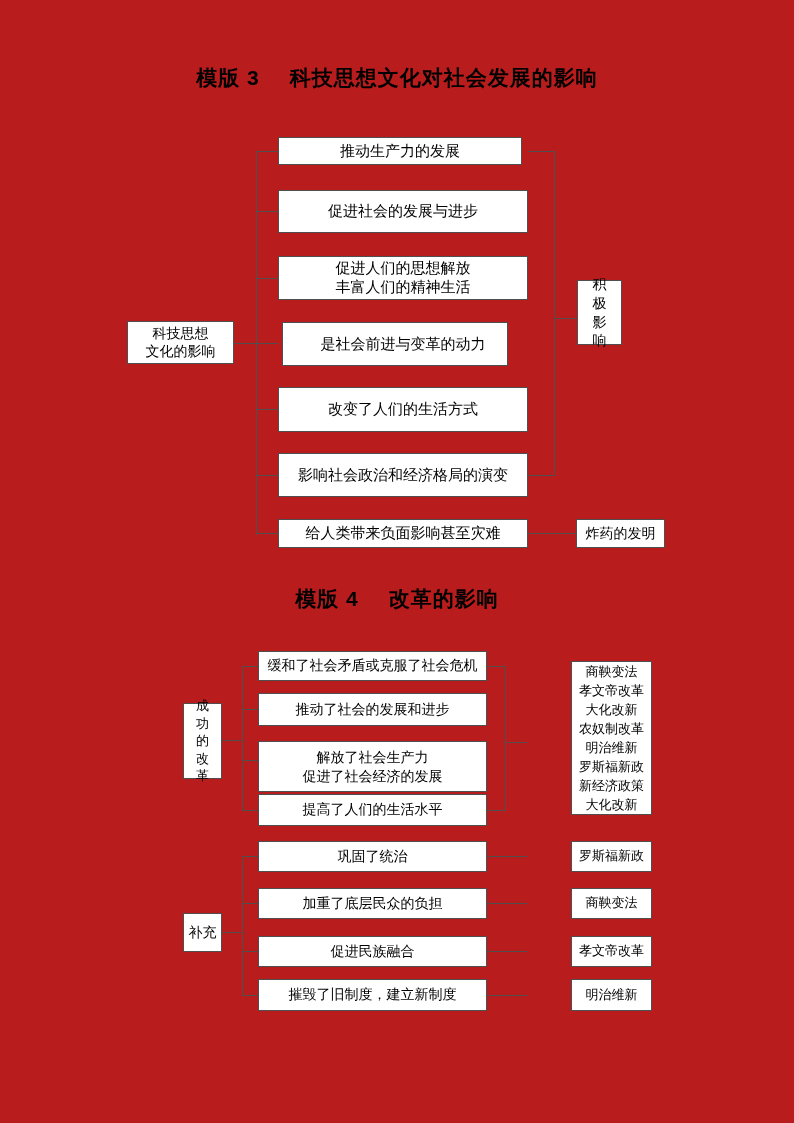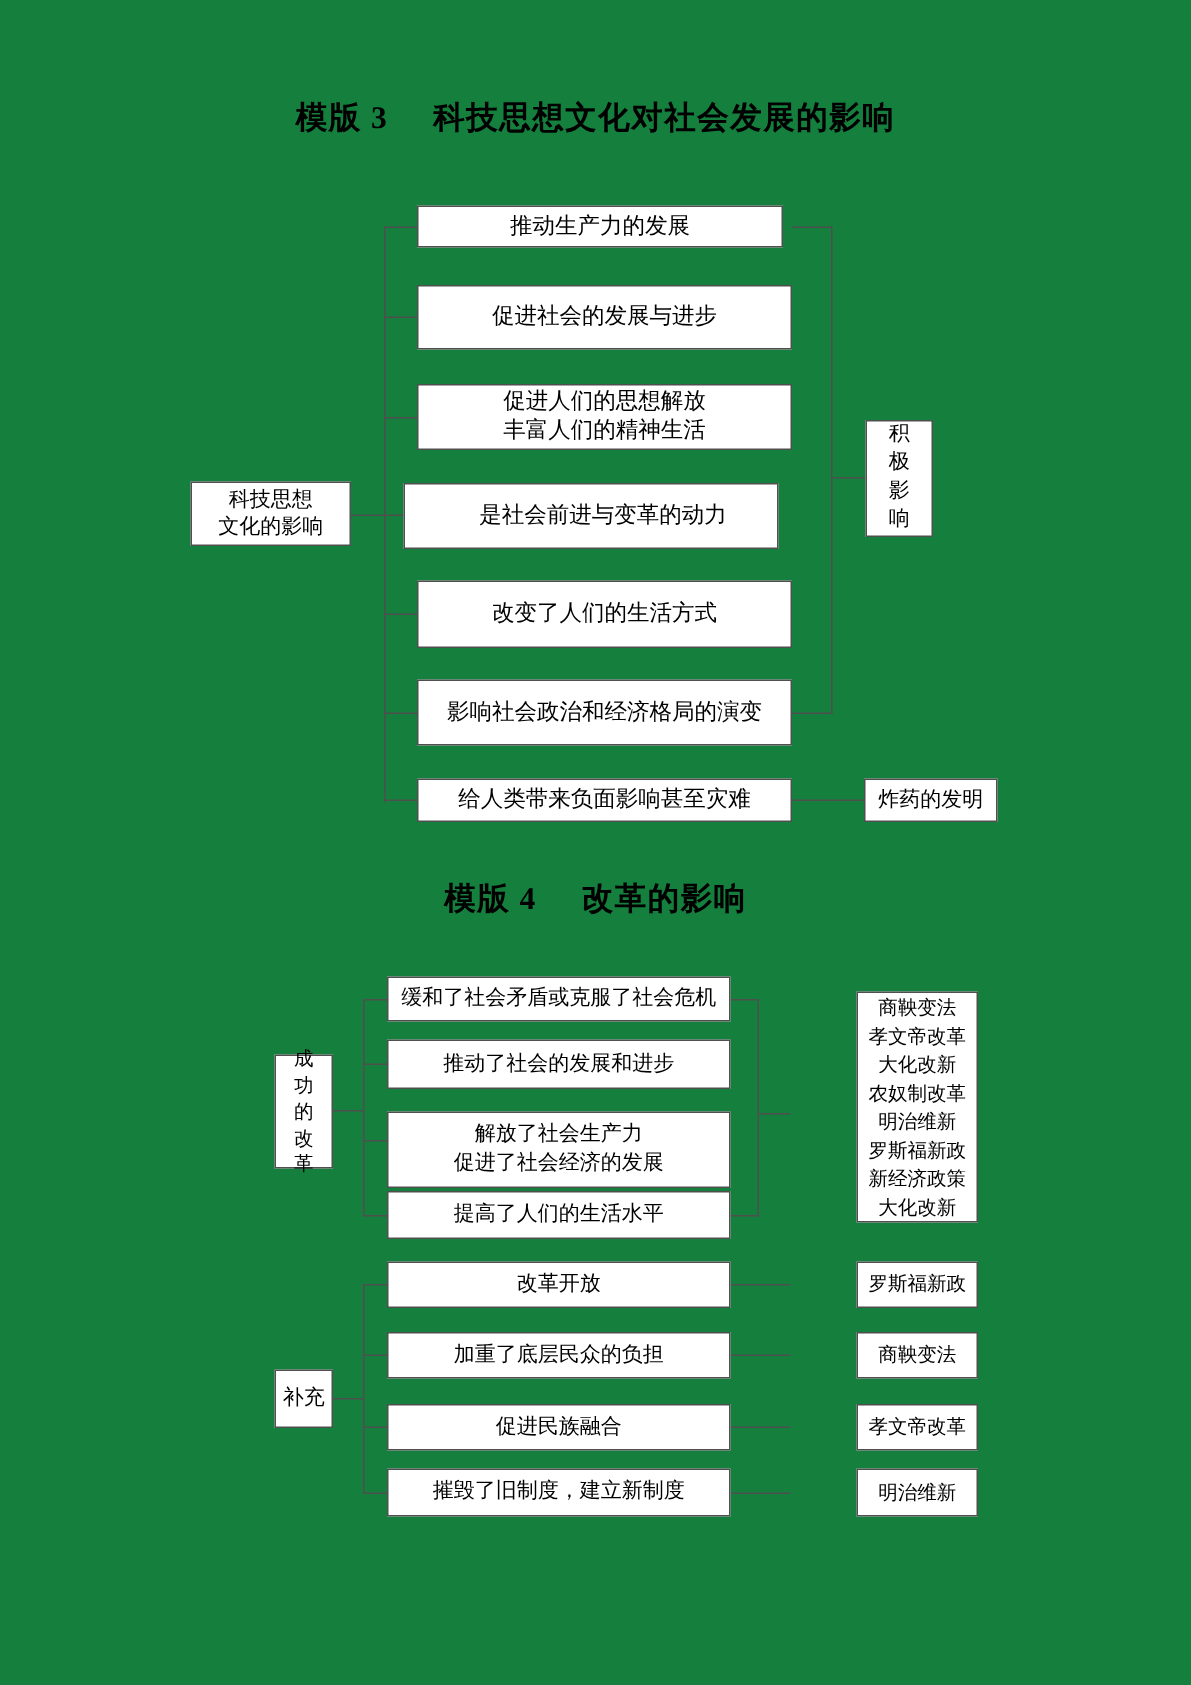--- a/index.html
+++ b/index.html
@@ -1,19 +1,19 @@
 <!DOCTYPE html>
 <html><head>
 <meta charset="utf-8">
 <style>
   * { margin:0; padding:0; box-sizing:border-box; }
   html,body { background:#ffffff; }
   #page {
-    position:relative; width:794px; height:1123px; background:#15803d;
-    font-family:Liberation Serif, serif; color:#000;
+    position:relative; width:794px; height:1123px; background:#b91c1c;
+    font-family:Liberation Sans, sans-serif; color:#000;
     overflow:hidden;
   }
   .title {
     position:absolute; left:0; width:794px; text-align:center;
     font-weight:bold; font-size:21px; color:#000; letter-spacing:1px;
   }
   .title .gap { margin-left:30px; }
   #title1 { top:64px; }
   #title2 { top:585px; }
   .box {
@@ -26,25 +26,25 @@
   .smbox  { font-size:13px;margin-left:44px; }
   .vtext  { line-height:1.35; }
   .vtext .vt { display:inline-block; width:1.05em; word-break:break-all; text-align:center; }
   .line { position:absolute; background:#4f4f4f; }
 
   
   #bx-d1-root { left:127px; top:321px; width:107px; height:43px; font-size:14px; }
   #bx-d1-1 { left:278px; top:137px; width:244px; height:28px; }
   #bx-d1-2 { left:278px; top:190px; width:250px; height:43px; }
   #bx-d1-3 { left:278px; top:256px; width:250px; height:44px; }
-  #bx-d1-4 { left:269px; top:322px; width:250px; height:44px;padding-left:16px; }
+  #bx-d1-4 { left:282px; top:322px; width:226px; height:44px;padding-left:16px; }
   #bx-d1-5 { left:278px; top:387px; width:250px; height:45px; }
   #bx-d1-6 { left:278px; top:453px; width:250px; height:44px; }
   #bx-d1-7 { left:278px; top:519px; width:250px; height:29px; }
-  #bx-d1-pos { left:577px; top:280px; width:45px; height:78px; font-size:14px; }
+  #bx-d1-pos { left:577px; top:280px; width:45px; height:65px; font-size:14px; }
   #bx-d1-neg { left:576px; top:519px; width:89px; height:29px; font-size:14px; }
 
   
   #ln-d1-trunkL { left:256px; top:151px; width:1px; height:384px; }
   #ln-d1-b1 { left:256px; top:151px; width:22px; height:1px; }
   #ln-d1-b2 { left:256px; top:211px; width:22px; height:1px; }
   #ln-d1-b3 { left:256px; top:278px; width:22px; height:1px; }
   #ln-d1-root { left:234px; top:343px; width:44px; height:1px; }
   #ln-d1-b5 { left:256px; top:409px; width:22px; height:1px; }
   #ln-d1-b6 { left:256px; top:475px; width:22px; height:1px; }
@@ -167,21 +167,21 @@
   <div class="line" id="ln-d2p-l2"></div>
   <div class="line" id="ln-d2p-l3"></div>
   <div class="line" id="ln-d2p-l4"></div>
   <div class="line" id="ln-d2p-root"></div>
   <div class="line" id="ln-d2p-r1"></div>
   <div class="line" id="ln-d2p-r2"></div>
   <div class="line" id="ln-d2p-r3"></div>
   <div class="line" id="ln-d2p-r4"></div>
 
   <div class="box d2box" id="bx-d2p-root">补充</div>
-  <div class="box d2box" id="bx-d2p-1">改革开放</div>
+  <div class="box d2box" id="bx-d2p-1">巩固了统治</div>
   <div class="box d2box" id="bx-d2p-2">加重了底层民众的负担</div>
   <div class="box d2box" id="bx-d2p-3">促进民族融合</div>
   <div class="box d2box" id="bx-d2p-4">摧毁了旧制度，建立新制度</div>
   <div class="box smbox" id="bx-d2p-r1">罗斯福新政</div>
   <div class="box smbox" id="bx-d2p-r2">商鞅变法</div>
   <div class="box smbox" id="bx-d2p-r3">孝文帝改革</div>
   <div class="box smbox" id="bx-d2p-r4">明治维新</div>
 
 </div>
 

